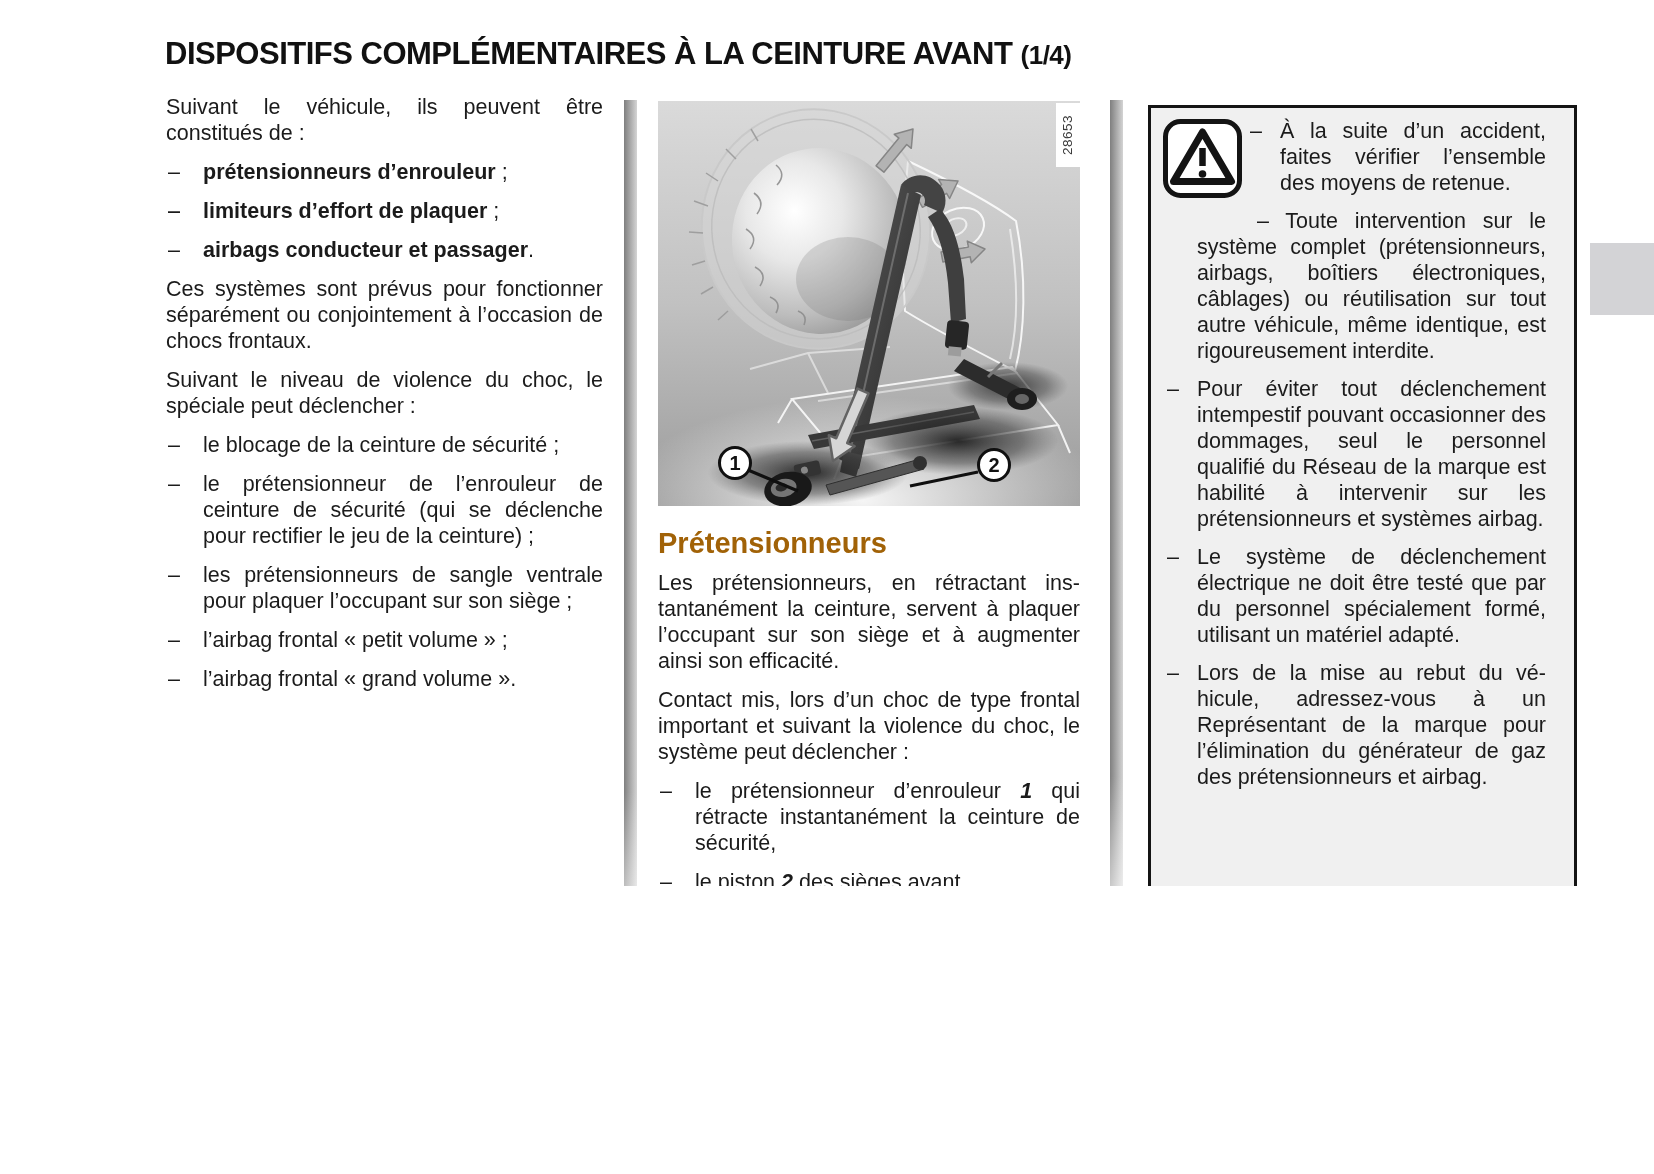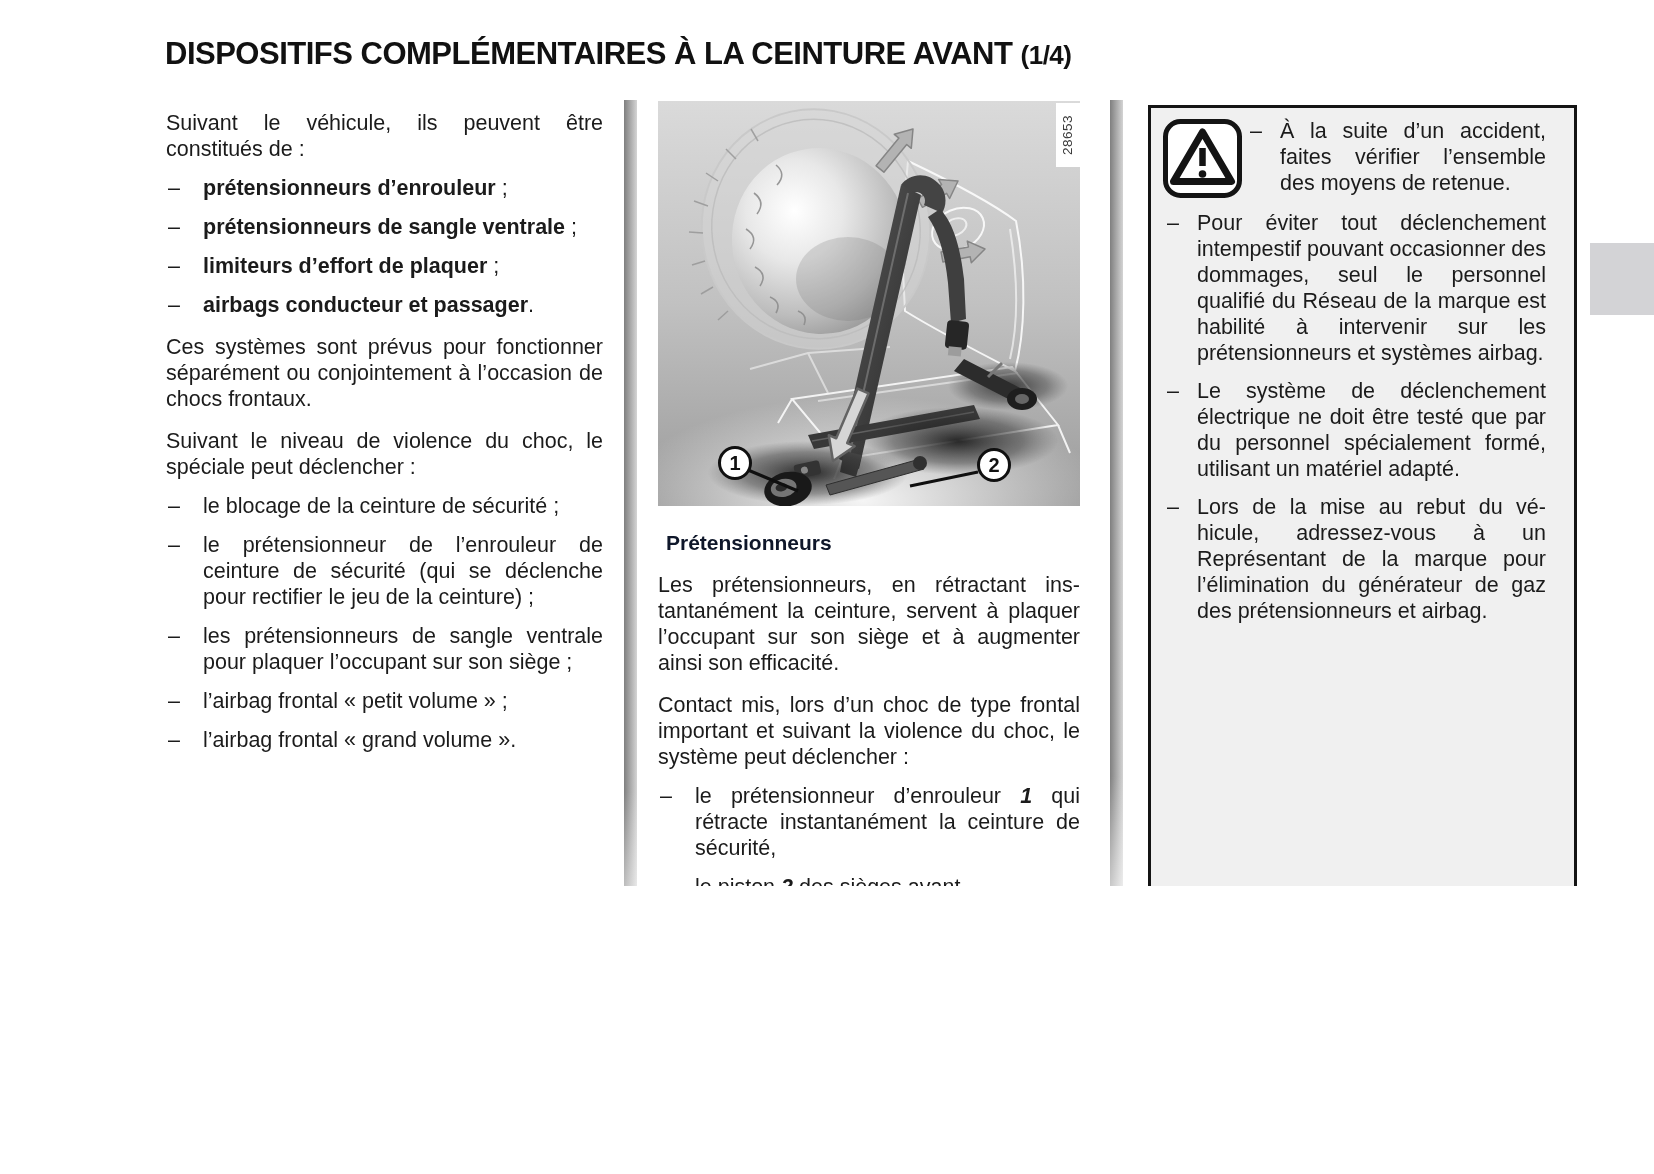--- a/index.html
+++ b/index.html
@@ -10,27 +10,27 @@
   .title {
     position:absolute; left:165px; top:36px; margin:0;
     font-size:31px; font-weight:bold; letter-spacing:-0.5px; color:#111; white-space:nowrap;
   }
   .title .frac { font-size:26px; }
 
   .col { position:absolute; font-size:21.5px; line-height:26px; }
   .col-left { left:166px; top:94px; width:437px; }
   .col-mid  { left:658px; top:92px;  width:422px; }
 
-  .para { margin:16px 0 13px 0; text-align:justify; }
+  .para { margin:0 0 13px 0; text-align:justify; }
   .ditem { position:relative; padding-left:37px; margin:0 0 13px 0; text-align:justify; }
   .ditem .dash { position:absolute; left:2px; top:0; }
   .ditem b { font-weight:bold; }
   .num { font-weight:bold; font-style:italic; }
 
-  .h2 { margin:24px 0 14px 8px; font-size:21px; font-weight:bold; color:#0f172a; }
+  .h2 { margin:24px 0 14px 0; font-size:29px; font-weight:bold; color:#a16207; }
 
   
   .fig { position:relative; width:422px; height:405px; margin:9px 0 0 0; }
   .fig svg { display:block; }
   .fig-num {
     position:absolute; top:2px; right:0; width:24px; height:64px; background:#fff;
     display:flex; align-items:center; justify-content:center;
   }
   .fig-num span {
     writing-mode:vertical-rl; transform:rotate(180deg);
@@ -82,21 +82,20 @@
 
   <div class="col col-left">
     <p class="para">Suivant le véhicule, ils peuvent être constitués de :</p>
 
     <div class="ditem">
       <span class="dash">–</span>
       <span class="it"><b>prétensionneurs d’enrouleur</b><span> ;</span></span>
     </div>
     <div class="ditem">
       <span class="dash">–</span>
-      <span class="it"><b>prétensionneurs de sangle ven­trale</b><span> ;</span></span>
     </div>
     <div class="ditem">
       <span class="dash">–</span>
       <span class="it"><b>limiteurs d’effort de plaquer</b><span> ;</span></span>
     </div>
     <div class="ditem">
       <span class="dash">–</span>
       <span class="it"><b>airbags conducteur et passager</b><span>.</span></span>
     </div>
 
@@ -269,20 +268,21 @@
           <rect x="2.5" y="2.5" width="74" height="74" rx="15" fill="#ffffff" stroke="#141414" stroke-width="5"></rect>
           <path d="M39.5,13 L68.5,62.5 L10.5,62.5 Z" fill="none" stroke="#141414" stroke-width="7" stroke-linejoin="round"></path>
           <line x1="39.5" y1="29" x2="39.5" y2="47" stroke="#141414" stroke-width="6.5"></line>
           <circle cx="39.5" cy="55" r="3.8" fill="#141414"></circle>
         </svg>
       </div>
       <p class="wb wb0">
         <span class="wdash">–</span><span>À la suite d’un accident, faites vérifier l’ensemble des moyens de retenue.</span>
       </p>
     </div>
+    <p class="wb indent-first">– Toute intervention sur le système complet (prétension­neurs, airbags, boîtiers électro­niques, câblages) ou réutilisation sur tout autre véhicule, même identique, est rigoureusement in­terdite.</p>
     <p class="wb">
       <span class="wdash">–</span><span>Pour éviter tout déclenchement intempestif pouvant occasion­ner des dommages, seul le per­sonnel qualifié du Réseau de la marque est habilité à intervenir sur les prétensionneurs et sys­tèmes airbag.</span>
     </p>
     <p class="wb">
       <span class="wdash">–</span><span>Le système de déclenchement électrique ne doit être testé que par du personnel spéciale­ment formé, utilisant un matériel adapté.</span>
     </p>
     <p class="wb">
       <span class="wdash">–</span><span>Lors de la mise au rebut du vé­hicule, adressez-vous à un Représentant de la marque pour l’élimination du générateur de gaz des prétensionneurs et airbag.</span>
     </p>
   </div>

